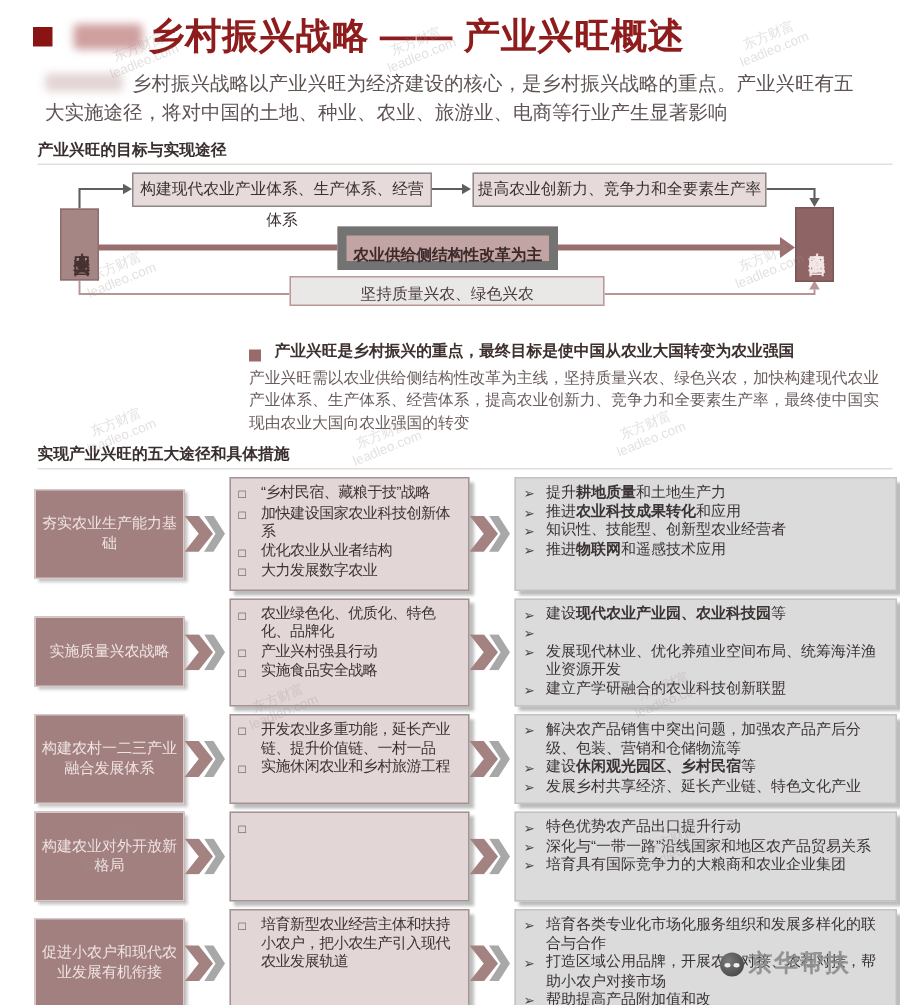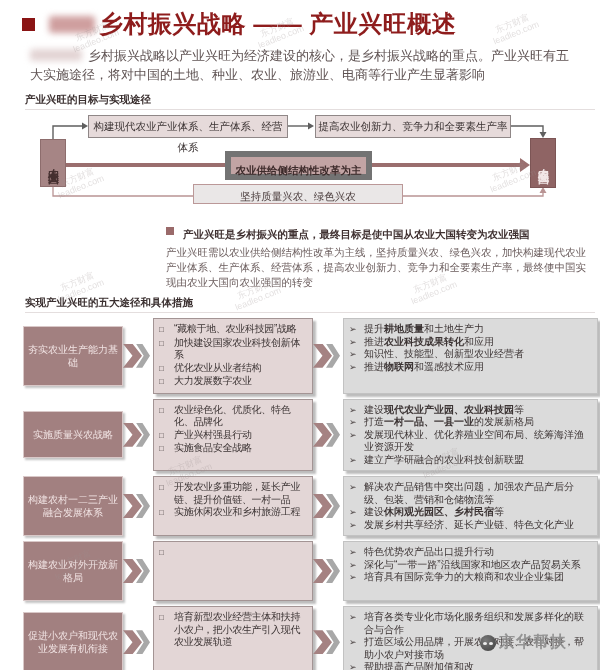--- a/index.html
+++ b/index.html
@@ -32,21 +32,21 @@
   .node-right { left:530px; top:25px; width:26px; height:50px; background:#8f6464; color:#f2e6e6; border:1px solid #7c5555; }
   .tbox { height:23px; line-height:21px; font-size:10.5px; color:#3a3232; background:#e6dada; border:1px solid #8f8787; }
   .tbox1 { left:88px; top:2px; width:200px; }
   .tbox2 { left:315px; top:2px; width:196px; }
   .mbox { left:225px; top:38px; width:147px; height:29px; line-height:27px; font-size:10.5px; font-weight:bold;
     color:#3c2a2a; background:#c2a4a4; border:6px solid #737373; }
   .bbox { left:193px; top:71px; width:210px; height:20px; line-height:23px; font-size:10.5px;
     color:#4a3c3c; background:#eae7e7; border:1px solid #bb9898; }
 
   
-  .keypoint { display:flex; align-items:flex-start; margin:2px 10px 4px 166px; font-size:10.5px;
+  .keypoint { display:flex; align-items:flex-end; margin:2px 10px 4px 166px; font-size:10.5px;
     font-weight:bold; color:#3f3030; line-height:14px; }
   .kp-bullet { width:8px; height:8px; background:#9a6a6a; margin-right:9px; flex:none; }
   .summary { margin:0 14px 6px 166px; font-size:10.5px; line-height:15px; color:#6b5d5d; }
 
   
   #measure-rows { margin-top:5px; }
   .m-row { display:grid; grid-template-columns:100px 30px 160px 30px 255px; margin:0 0 5px 23px; }
   .m-label { align-self:center; background:#a28080; border:1px solid #d9c8c8; box-shadow:2px 2px 2px #c4c4c4;
     color:#f0e2e2; font-size:10px; line-height:13px; text-align:center; padding:16px 3px; }
   .chev { position:relative; width:30px; height:24px; align-self:center; justify-self:center; }
@@ -124,21 +124,21 @@
     <div class="m-row">
       <div class="m-label"><span class="m-label-text">夯实农业生产能力基础</span></div>
       <div class="chev">
           <span class="c1"></span>
           <span class="c2"></span>
         </div>
       <div class="m-mid">
           <ul class="actions">
             <li>
               <span class="sq">□</span>
-              <span>“藏粮于地、农业科技园”战略</span>
+              <span>“乡村民宿、藏粮于技”战略</span>
             </li>
             <li>
               <span class="sq">□</span>
               <span>加快建设国家农业科技创新体系</span>
             </li>
             <li>
               <span class="sq">□</span>
               <span>优化农业从业者结构</span>
             </li>
             <li>
@@ -200,21 +200,20 @@
           <span class="c2"></span>
         </div>
       <div class="m-right">
           <ul class="outcomes">
             <li>
               <span class="ar">➢</span>
               <span><span>建设</span><b>现代农业产业园、农业科技园</b><span>等</span></span>
             </li>
             <li>
               <span class="ar">➢</span>
-              <span><span>打造</span><b>一村一品、一县一业</b><span>的发展新格局</span></span>
             </li>
             <li>
               <span class="ar">➢</span>
               <span><span>发展现代林业、优化养殖业空间布局、统筹海洋渔业资源开发</span></span>
             </li>
             <li>
               <span class="ar">➢</span>
               <span><span>建立产学研融合的农业科技创新联盟</span></span>
             </li>
           </ul>

